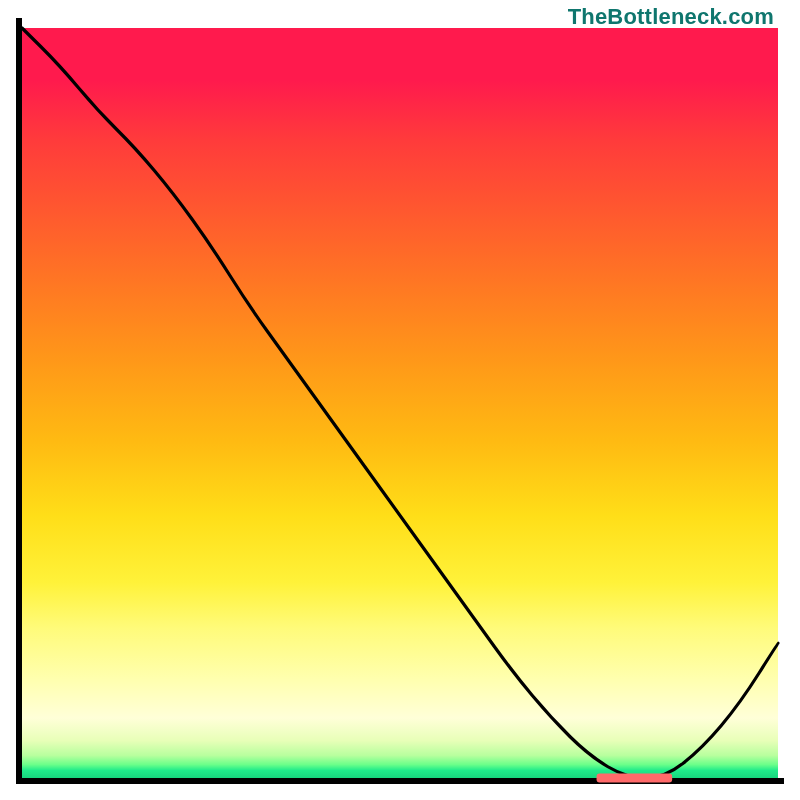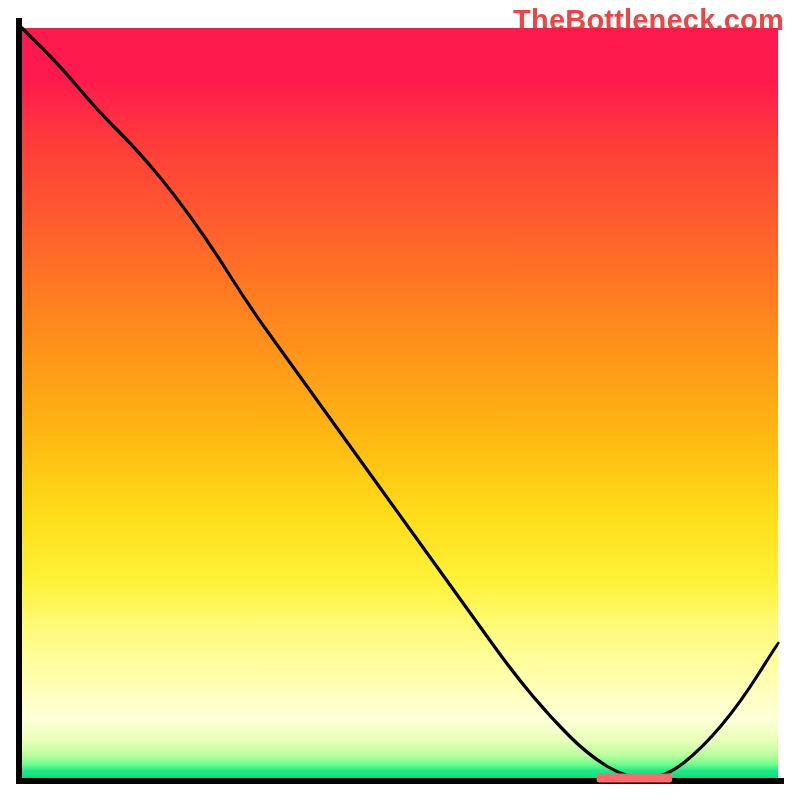--- a/index.html
+++ b/index.html
@@ -12,24 +12,24 @@
     overflow: hidden;
   }
   .wrap {
     position: relative;
     width: 800px;
     height: 800px;
   }
   .attribution {
     position: absolute;
     top: 4px;
-    right: 16px;
-    font-size: 29px;
+    right: 26px;
+    font-size: 22px;
     font-weight: bold;
-    color: #ef4444;
+    color: #0f766e;
     letter-spacing: 0.2px;
   }
   .plot {
     position: absolute;
     
     left: 22px;
     top: 28px;
     width: 756px;
     height: 750px;
     background: linear-gradient(

